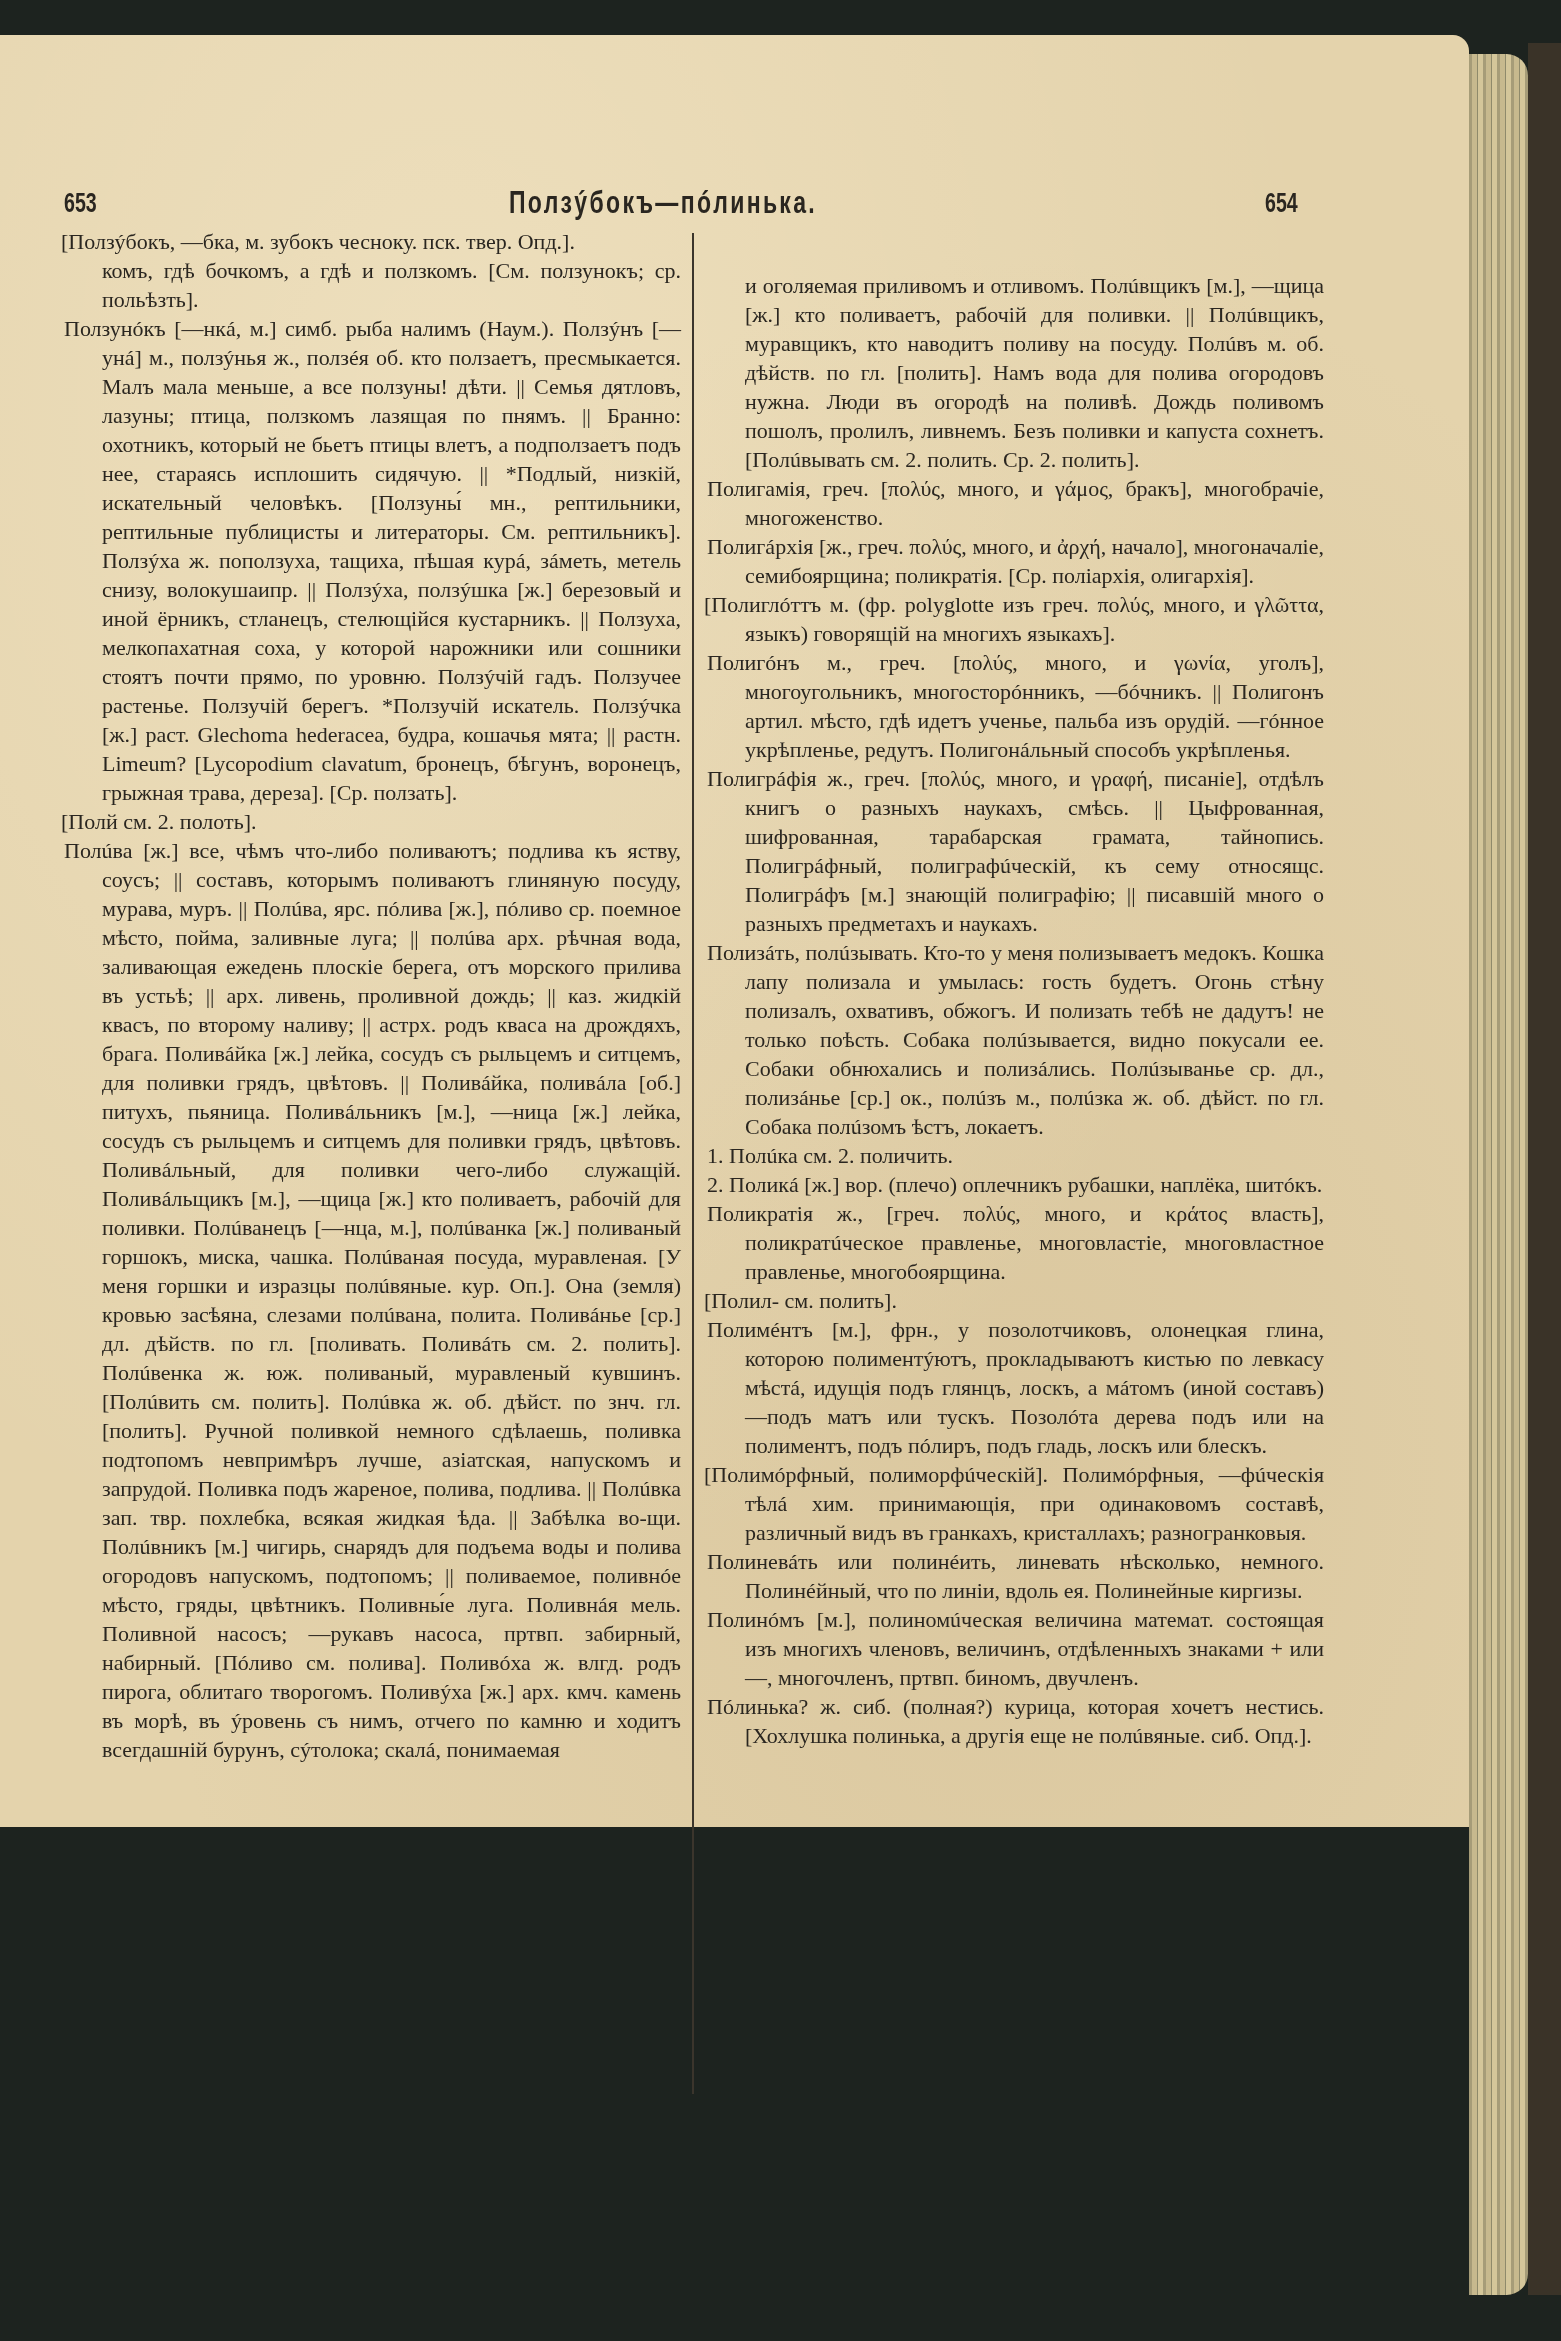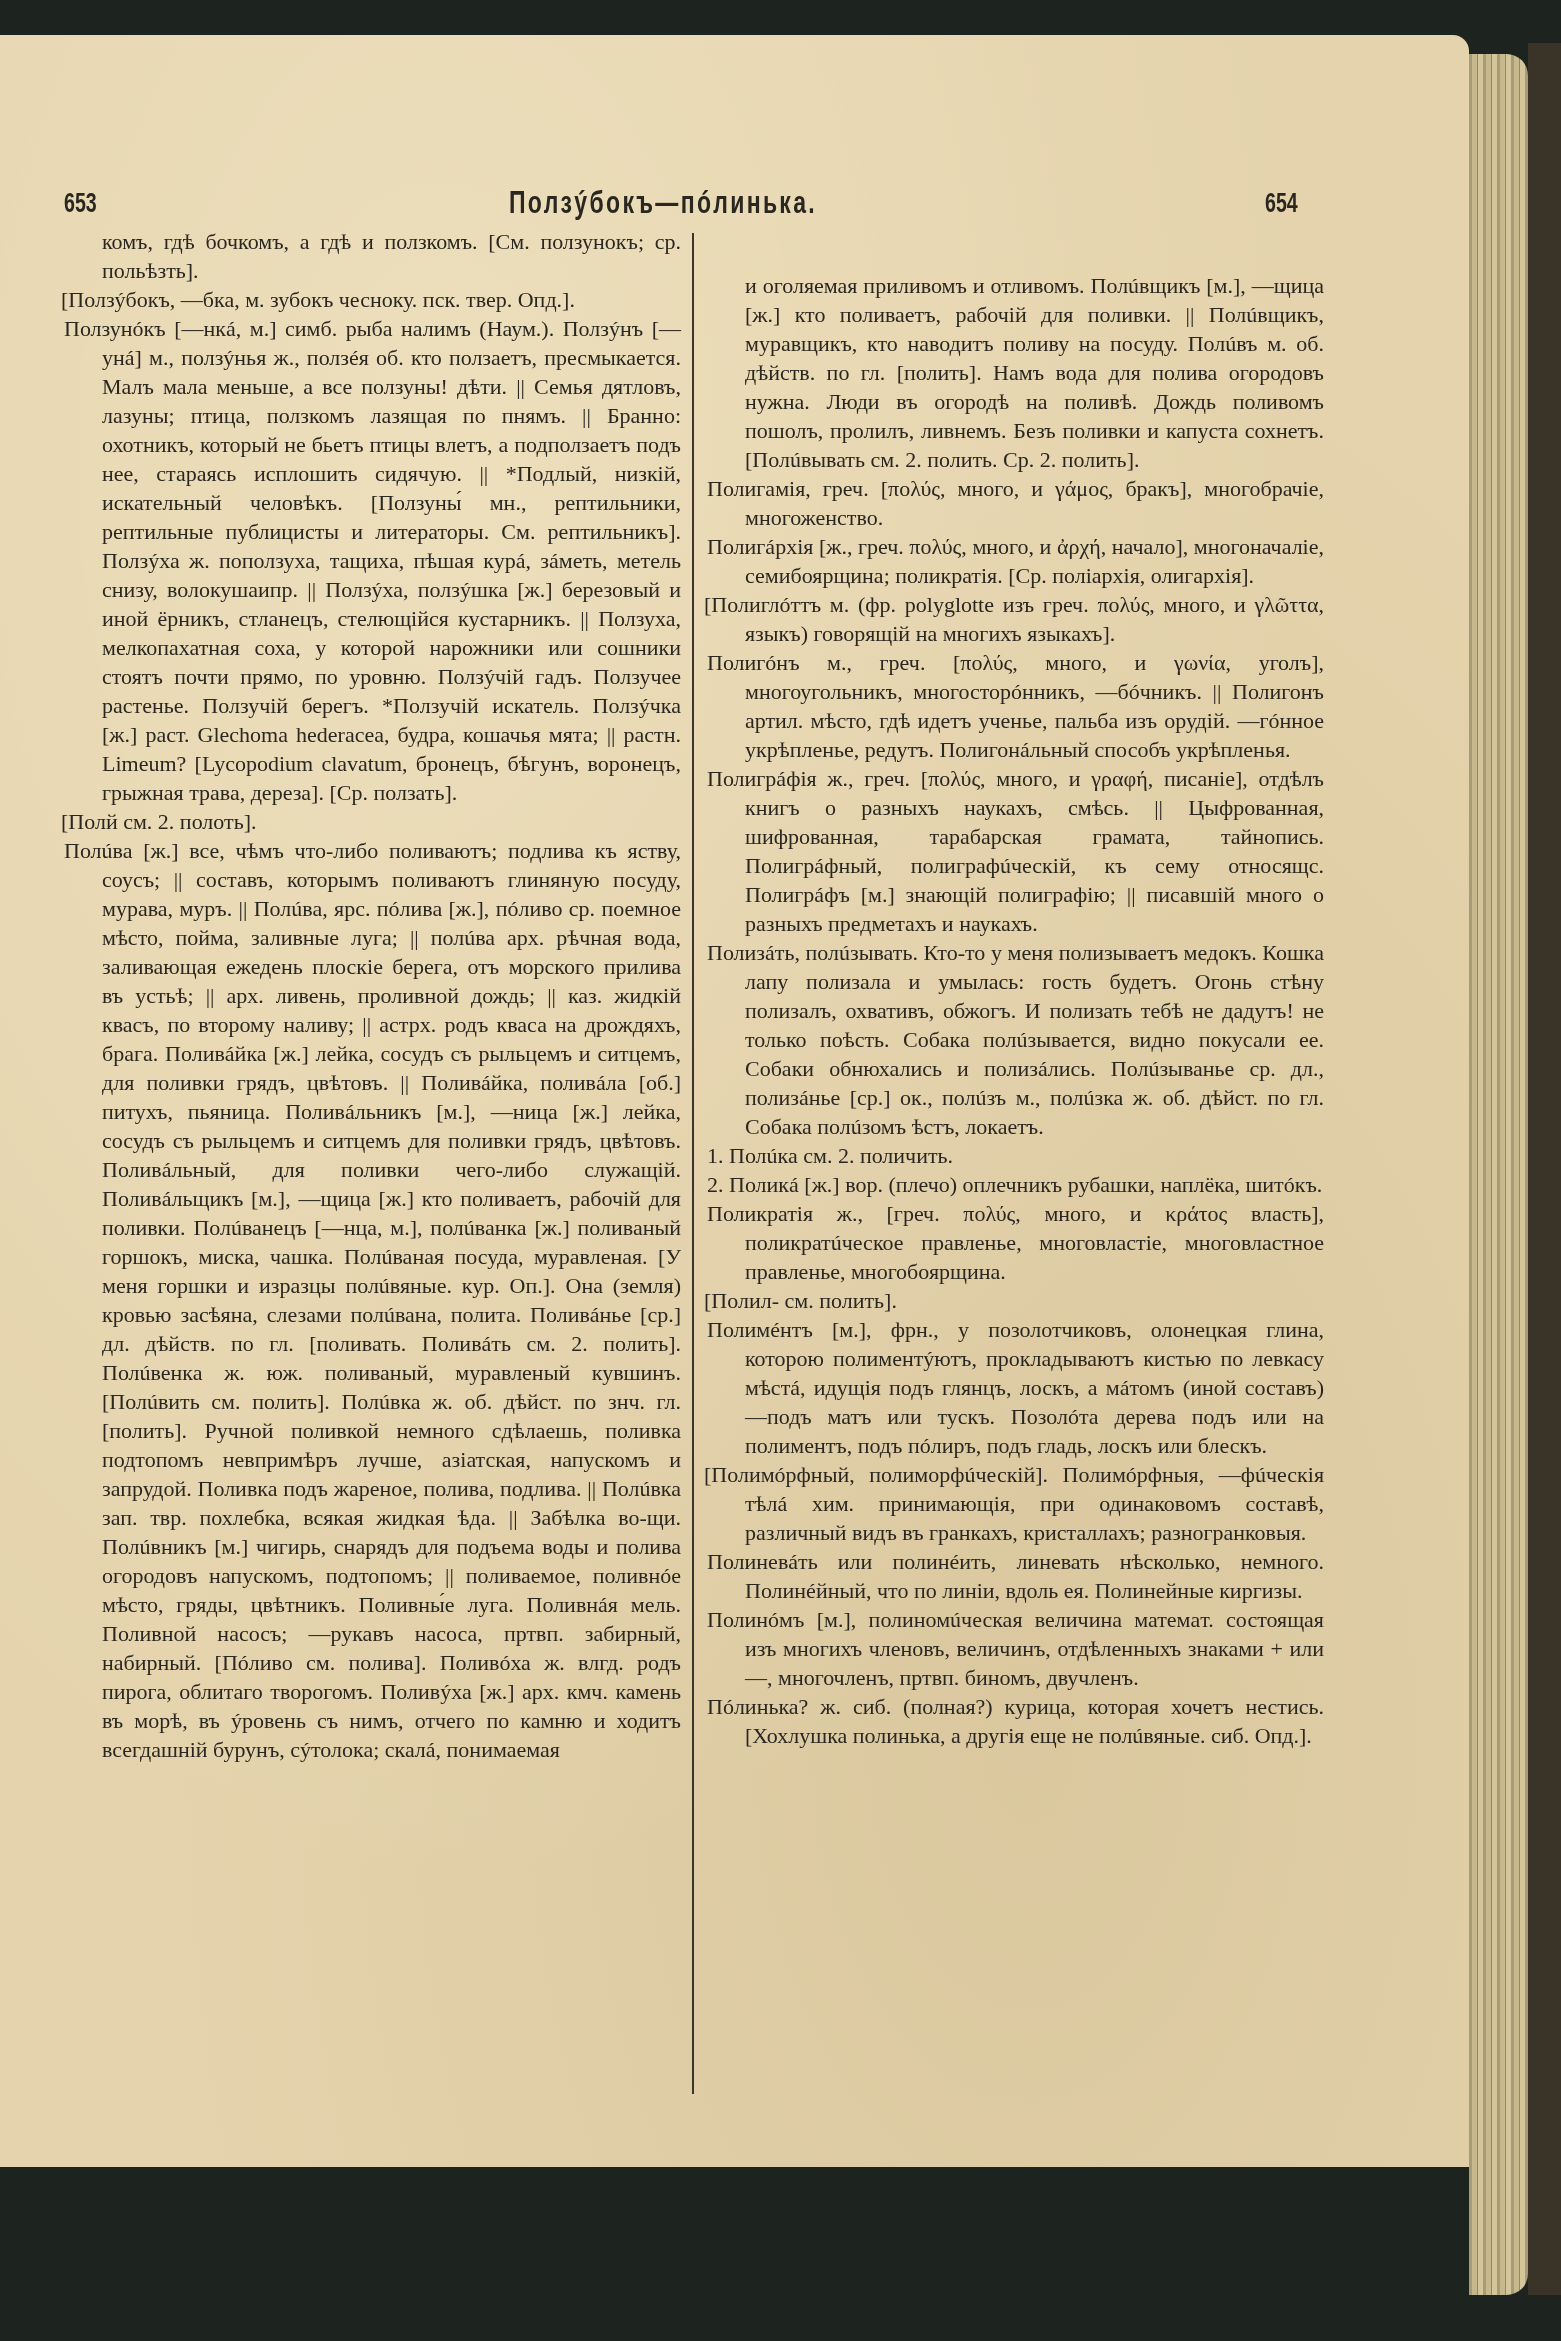--- a/index.html
+++ b/index.html
@@ -5,21 +5,21 @@
   html, body { margin: 0; padding: 0; }
   body {
     width: 1561px; height: 2342px; overflow: hidden;
     background: #1d231f;
     font-family: "Liberation Serif", "DejaVu Serif", serif;
     color: #2a2620;
     position: relative;
   }
   .page {
     position: absolute; left: 0; top: 35px;
-    width: 1469px; height: 2132px;
+    width: 1469px; height: 1792px;
     background: #e4d3ac;
     background-image:
       radial-gradient(ellipse at 30% 20%, rgba(255,245,220,0.35), transparent 60%),
       radial-gradient(ellipse at 70% 80%, rgba(190,165,120,0.25), transparent 60%);
     border-top-right-radius: 16px;
   }
   .page-edges {
     position: absolute; left: 1469px; top: 54px;
     width: 59px; height: 2241px;
     background: repeating-linear-gradient(90deg, #a69c78 0 3.2px, #c7b98e 3.2px 7.5px, #8f8a6b 7.5px 9px, #d4c69a 9px 14px);
@@ -74,22 +74,22 @@
 <div class="page-edges"></div>
 
 <div class="page">
   <div class="header">
     <span class="page-num left">653</span>
     <span class="running-head">Ползýбокъ—пóлинька.</span>
     <span class="page-num right">654</span>
   </div>
 
   <div class="column left">
+    <p class="entry bracketed">[Ползýбокъ, —бка, м. зубокъ чесноку. пск. твер. Опд.].</p>
     <p class="entry cont">комъ, гдѣ бочкомъ, а гдѣ и ползкомъ. [См. ползунокъ; ср. польѣзть].</p>
-    <p class="entry bracketed">[Ползýбокъ, —бка, м. зубокъ чесноку. пск. твер. Опд.].</p>
     <p class="entry">Ползунóкъ [—нкá, м.] симб. рыба налимъ (Наум.). Ползýнъ [—унá] м., ползýнья ж., ползéя об. кто ползаетъ, пресмыкается. Малъ мала меньше, а все ползуны! дѣти. || Семья дятловъ, лазуны; птица, ползкомъ лазящая по пнямъ. || Бранно: охотникъ, который не бьетъ птицы влетъ, а подползаетъ подъ нее, стараясь исплошить сидячую. || *Подлый, низкiй, искательный человѣкъ. [Ползуны́ мн., рептильники, рептильные публицисты и литераторы. См. рептильникъ]. Ползýха ж. поползуха, тащиха, пѣшая курá, зáметь, метель снизу, волокушаипр. || Ползýха, ползýшка [ж.] березовый и иной ёрникъ, стланецъ, стелющiйся кустарникъ. || Ползуха, мелкопахатная соха, у которой нарожники или сошники стоятъ почти прямо, по уровню. Ползýчiй гадъ. Ползучее растенье. Ползучiй берегъ. *Ползучiй искатель. Ползýчка [ж.] раст. Glechoma hederacea, будра, кошачья мята; || растн. Limeum? [Lycopodium clavatum, бронецъ, бѣгунъ, воронецъ, грыжная трава, дереза]. [Ср. ползать].</p>
     <p class="entry bracketed">[Полй см. 2. полоть].</p>
     <p class="entry">Полúва [ж.] все, чѣмъ что-либо поливаютъ; подлива къ яству, соусъ; || составъ, которымъ поливаютъ глиняную посуду, мурава, муръ. || Полúва, ярс. пóлива [ж.], пóливо ср. поемное мѣсто, пойма, заливные луга; || полúва арх. рѣчная вода, заливающая ежедень плоскiе берега, отъ морского прилива въ устьѣ; || арх. ливень, проливной дождь; || каз. жидкiй квасъ, по второму наливу; || астрх. родъ кваса на дрождяхъ, брага. Поливáйка [ж.] лейка, сосудъ съ рыльцемъ и ситцемъ, для поливки грядъ, цвѣтовъ. || Поливáйка, поливáла [об.] питухъ, пьяница. Поливáльникъ [м.], —ница [ж.] лейка, сосудъ съ рыльцемъ и ситцемъ для поливки грядъ, цвѣтовъ. Поливáльный, для поливки чего-либо служащiй. Поливáльщикъ [м.], —щица [ж.] кто поливаетъ, рабочiй для поливки. Полúванецъ [—нца, м.], полúванка [ж.] поливаный горшокъ, миска, чашка. Полúваная посуда, муравленая. [У меня горшки и изразцы полúвяныe. кур. Оп.]. Она (земля) кровью засѣяна, слезами полúвана, полита. Поливáнье [ср.] дл. дѣйств. по гл. [поливать. Поливáть см. 2. полить]. Полúвенка ж. юж. поливаный, муравленый кувшинъ. [Полúвить см. полить]. Полúвка ж. об. дѣйст. по знч. гл. [полить]. Ручной поливкой немного сдѣлаешь, поливка подтопомъ невпримѣръ лучше, азiатская, напускомъ и запрудой. Поливка подъ жареное, полива, подлива. || Полúвка зап. твр. похлебка, всякая жидкая ѣда. || Забѣлка во-щи. Полúвникъ [м.] чигирь, снарядъ для подъема воды и полива огородовъ напускомъ, подтопомъ; || поливаемое, поливнóе мѣсто, гряды, цвѣтникъ. Поливны́е луга. Поливнáя мель. Поливной насосъ; —рукавъ насоса, пртвп. забирный, набирный. [Пóливо см. полива]. Поливóха ж. влгд. родъ пирога, облитаго творогомъ. Поливýха [ж.] арх. кмч. камень въ морѣ, въ ýровень съ нимъ, отчего по камню и ходитъ всегдашнiй бурунъ, сýтолока; скалá, понимаемая</p>
   </div>
 
   <div class="divider"></div>
 
   <div class="column right">
     <p class="entry cont">и оголяемая приливомъ и отливомъ. Полúвщикъ [м.], —щица [ж.] кто поливаетъ, рабочiй для поливки. || Полúвщикъ, муравщикъ, кто наводитъ поливу на посуду. Полúвъ м. об. дѣйств. по гл. [полить]. Намъ вода для полива огородовъ нужна. Люди въ огородѣ на поливѣ. Дождь поливомъ пошолъ, пролилъ, ливнемъ. Безъ поливки и капуста сохнетъ. [Полúвывать см. 2. полить. Ср. 2. полить].</p>
     <p class="entry">Полигамiя, греч. [πολύς, много, и γάμος, бракъ], многобрачiе, многоженство.</p>

